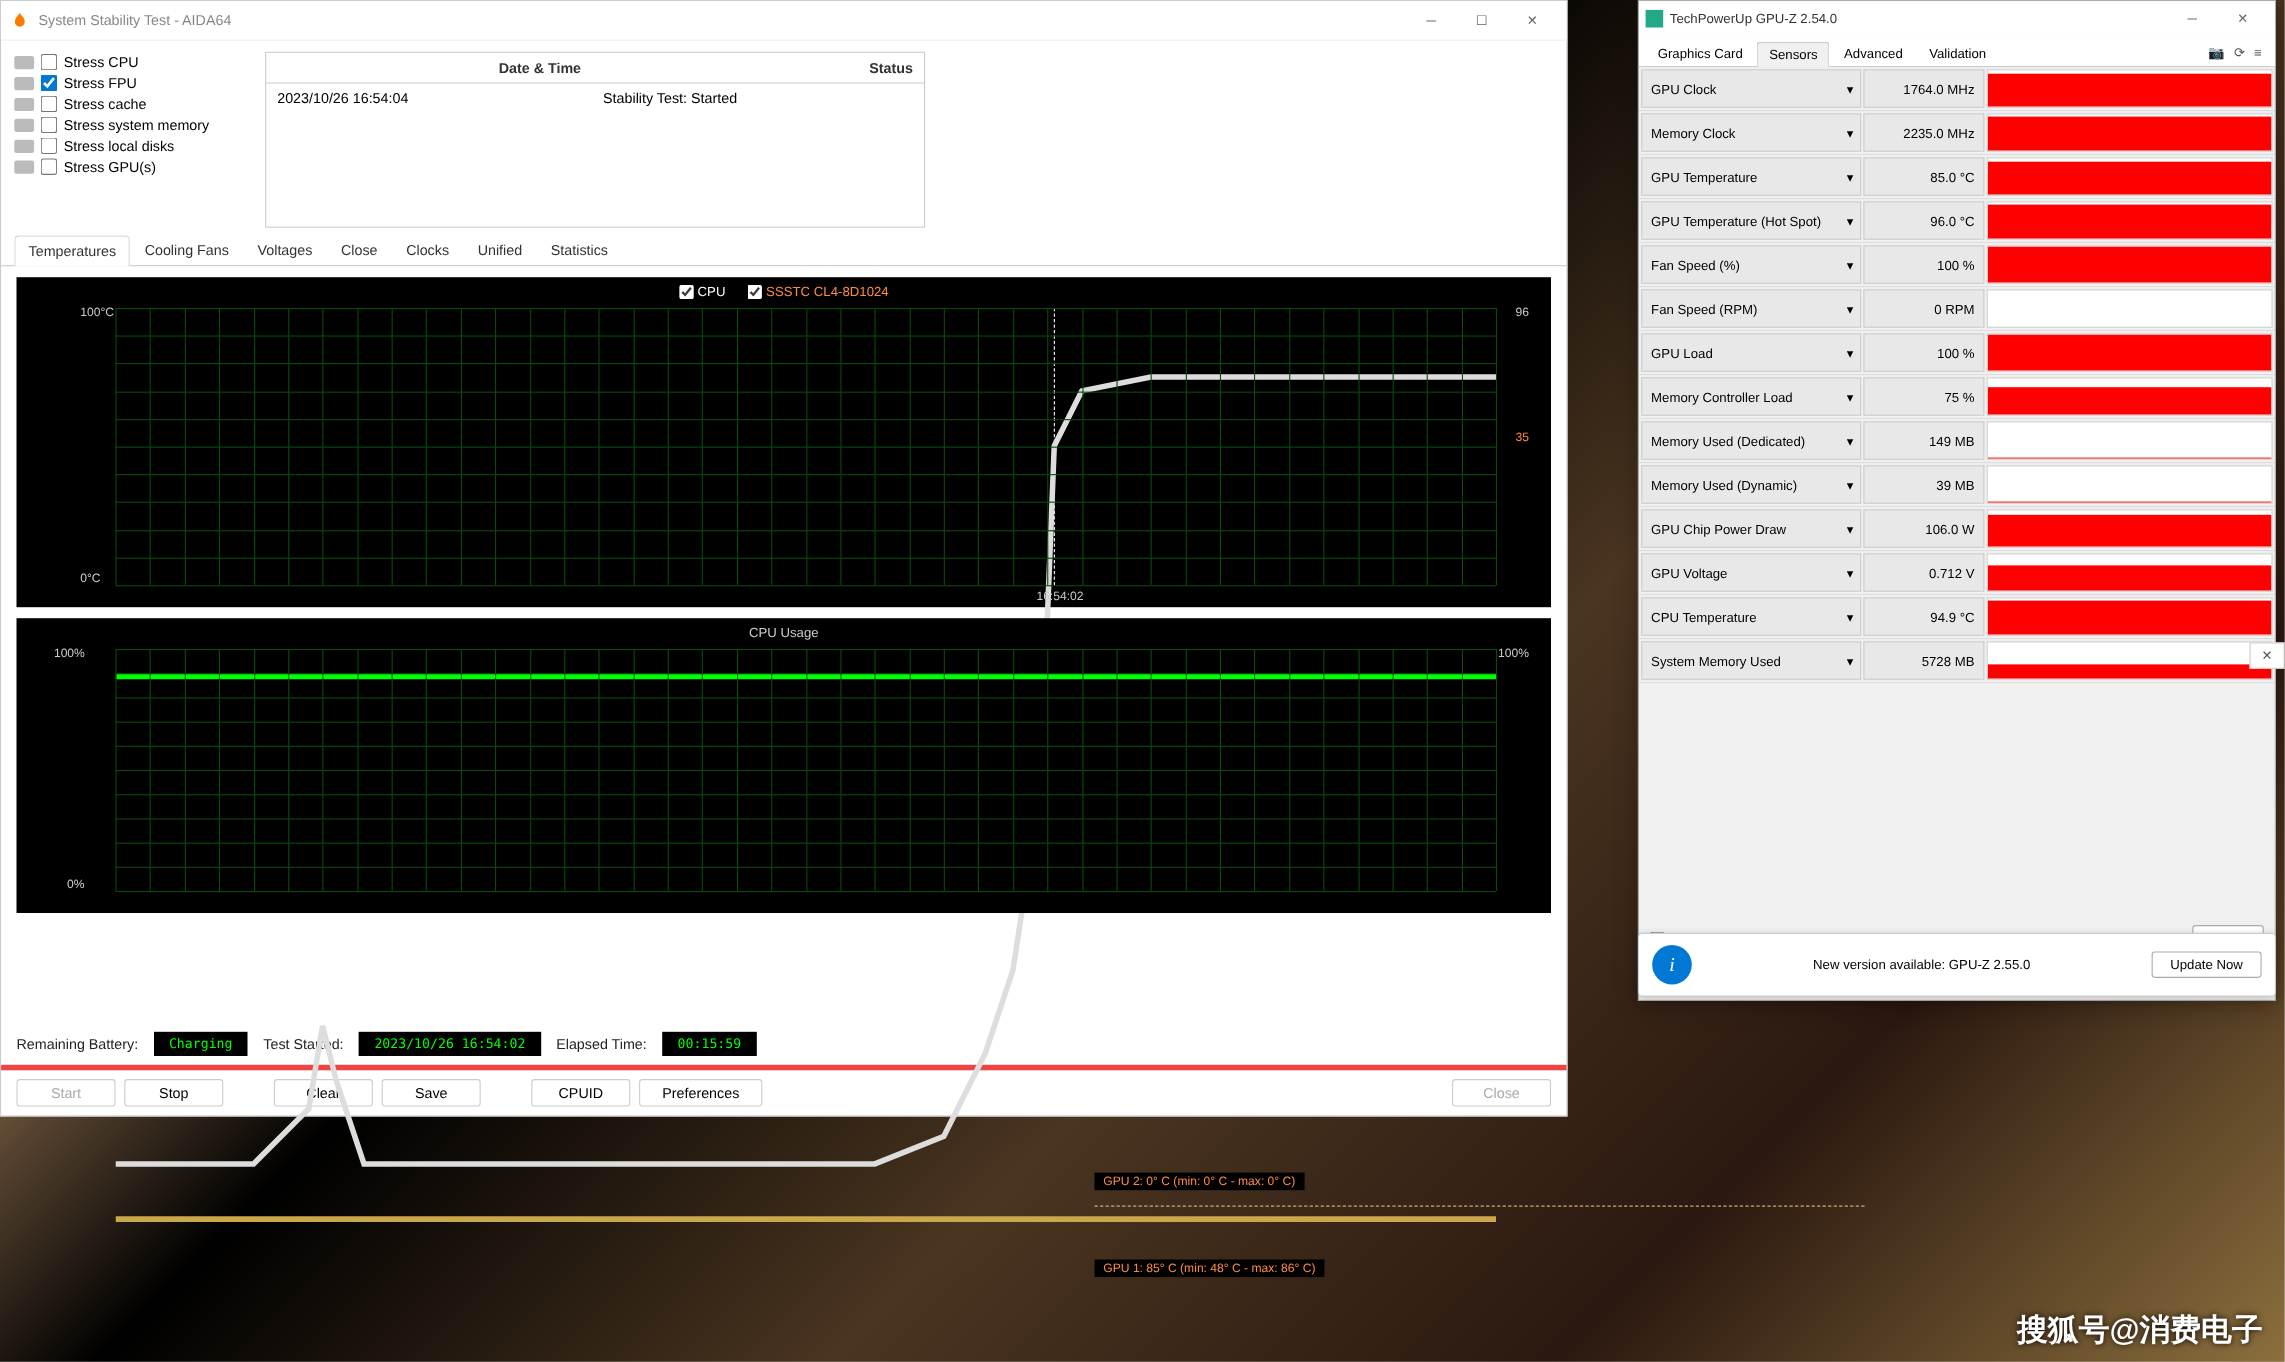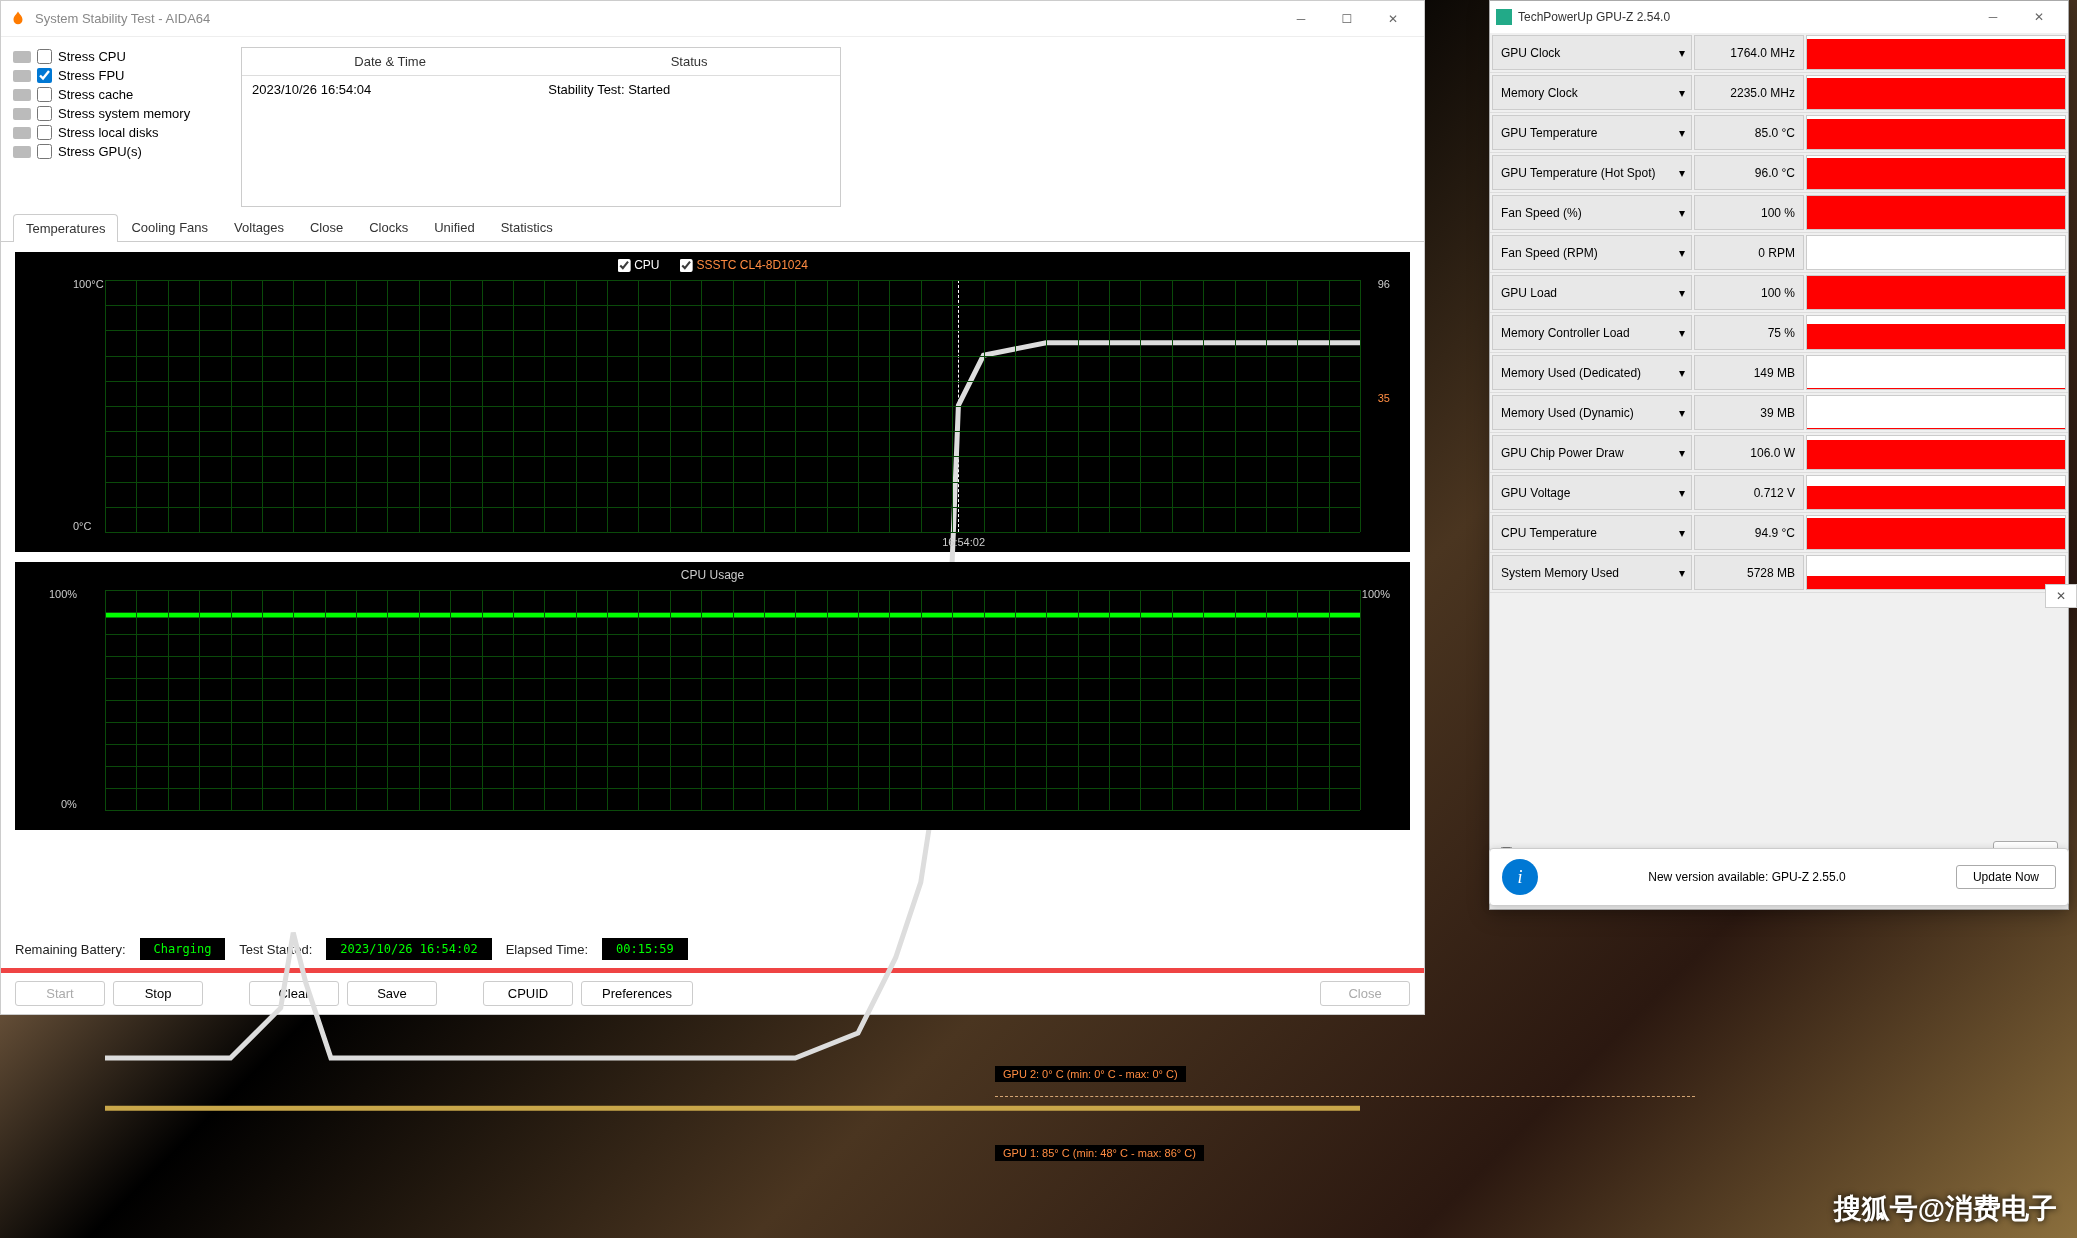--- a/index.html
+++ b/index.html
@@ -37,21 +37,21 @@
 
 .aida-top { display: flex; padding: 10px 12px 6px 12px; gap: 20px; }
 .stress-list { width: 208px; }
 .stress-row { display: flex; align-items: center; gap: 6px; padding: 2px 0; font-size: 13px; }
 .stress-row .hw-icon { width: 18px; height: 12px; background:#bbb; border-radius:2px; }
 .stress-row input[type=checkbox] { width: 15px; height: 15px; }
 .stress-row input[type=checkbox]:checked { accent-color: #0078d4; }
 
 .log-table { border: 1px solid #ccc; width: 600px; height: 160px; }
 .log-table table { width: 100%; border-collapse: collapse; font-size: 13px; }
-.log-table th { text-align: center; padding: 6px 10px; border-bottom: 1px solid #ddd; font-weight: normal; color: #333; }
+.log-table th { text-align: right; padding: 6px 10px; border-bottom: 1px solid #ddd; font-weight: bold; color: #333; }
 .log-table td { padding: 6px 10px; }
 
 .tabbar { display: flex; border-bottom: 1px solid #ccc; padding: 0 12px; }
 .tab { padding: 6px 12px; font-size: 13px; color: #333; border: 1px solid transparent; border-bottom: none; }
 .tab.active { background: #fff; border-color: #ccc; border-radius:4px 4px 0 0; position: relative; top: 1px; }
 
 .chart-area { padding: 10px 14px; flex: 1; display: flex; flex-direction: column; gap: 10px; }
 .chart { background: #000; position: relative; }
 .chart.temp { height: 300px; }
 .chart.usage { height: 268px; }
@@ -365,20 +365,31 @@
   </div>
 </div>
 
 <div class="gpuz-window">
   <div class="gpuz-title">
     <div class="ic"></div>
     <span class="t">TechPowerUp GPU-Z 2.54.0</span>
     <div class="winbtn">─</div>
     <div class="winbtn">✕</div>
   </div>
+  <div class="gpuz-tabs" id="gpuz-tabs">
+    <div class="gpuz-tab">Graphics Card</div>
+      <div class="gpuz-tab active">Sensors</div>
+      <div class="gpuz-tab">Advanced</div>
+      <div class="gpuz-tab">Validation</div>
+      <div class="gpuz-icons">
+      <span>📷</span>
+      <span>⟳</span>
+      <span>≡</span>
+    </div>
+  </div>
   <div id="sensor-rows">
       <div class="sensor-row">
         <div class="sensor-name">GPU Clock<span class="dd">▾</span></div>
     <div class="sensor-val">1764.0 MHz</div>
     <div class="sensor-graph">
           <div class="fill" style="height:90%"></div>
         </div>
       </div>
       <div class="sensor-row">
         <div class="sensor-name">Memory Clock<span class="dd">▾</span></div>

